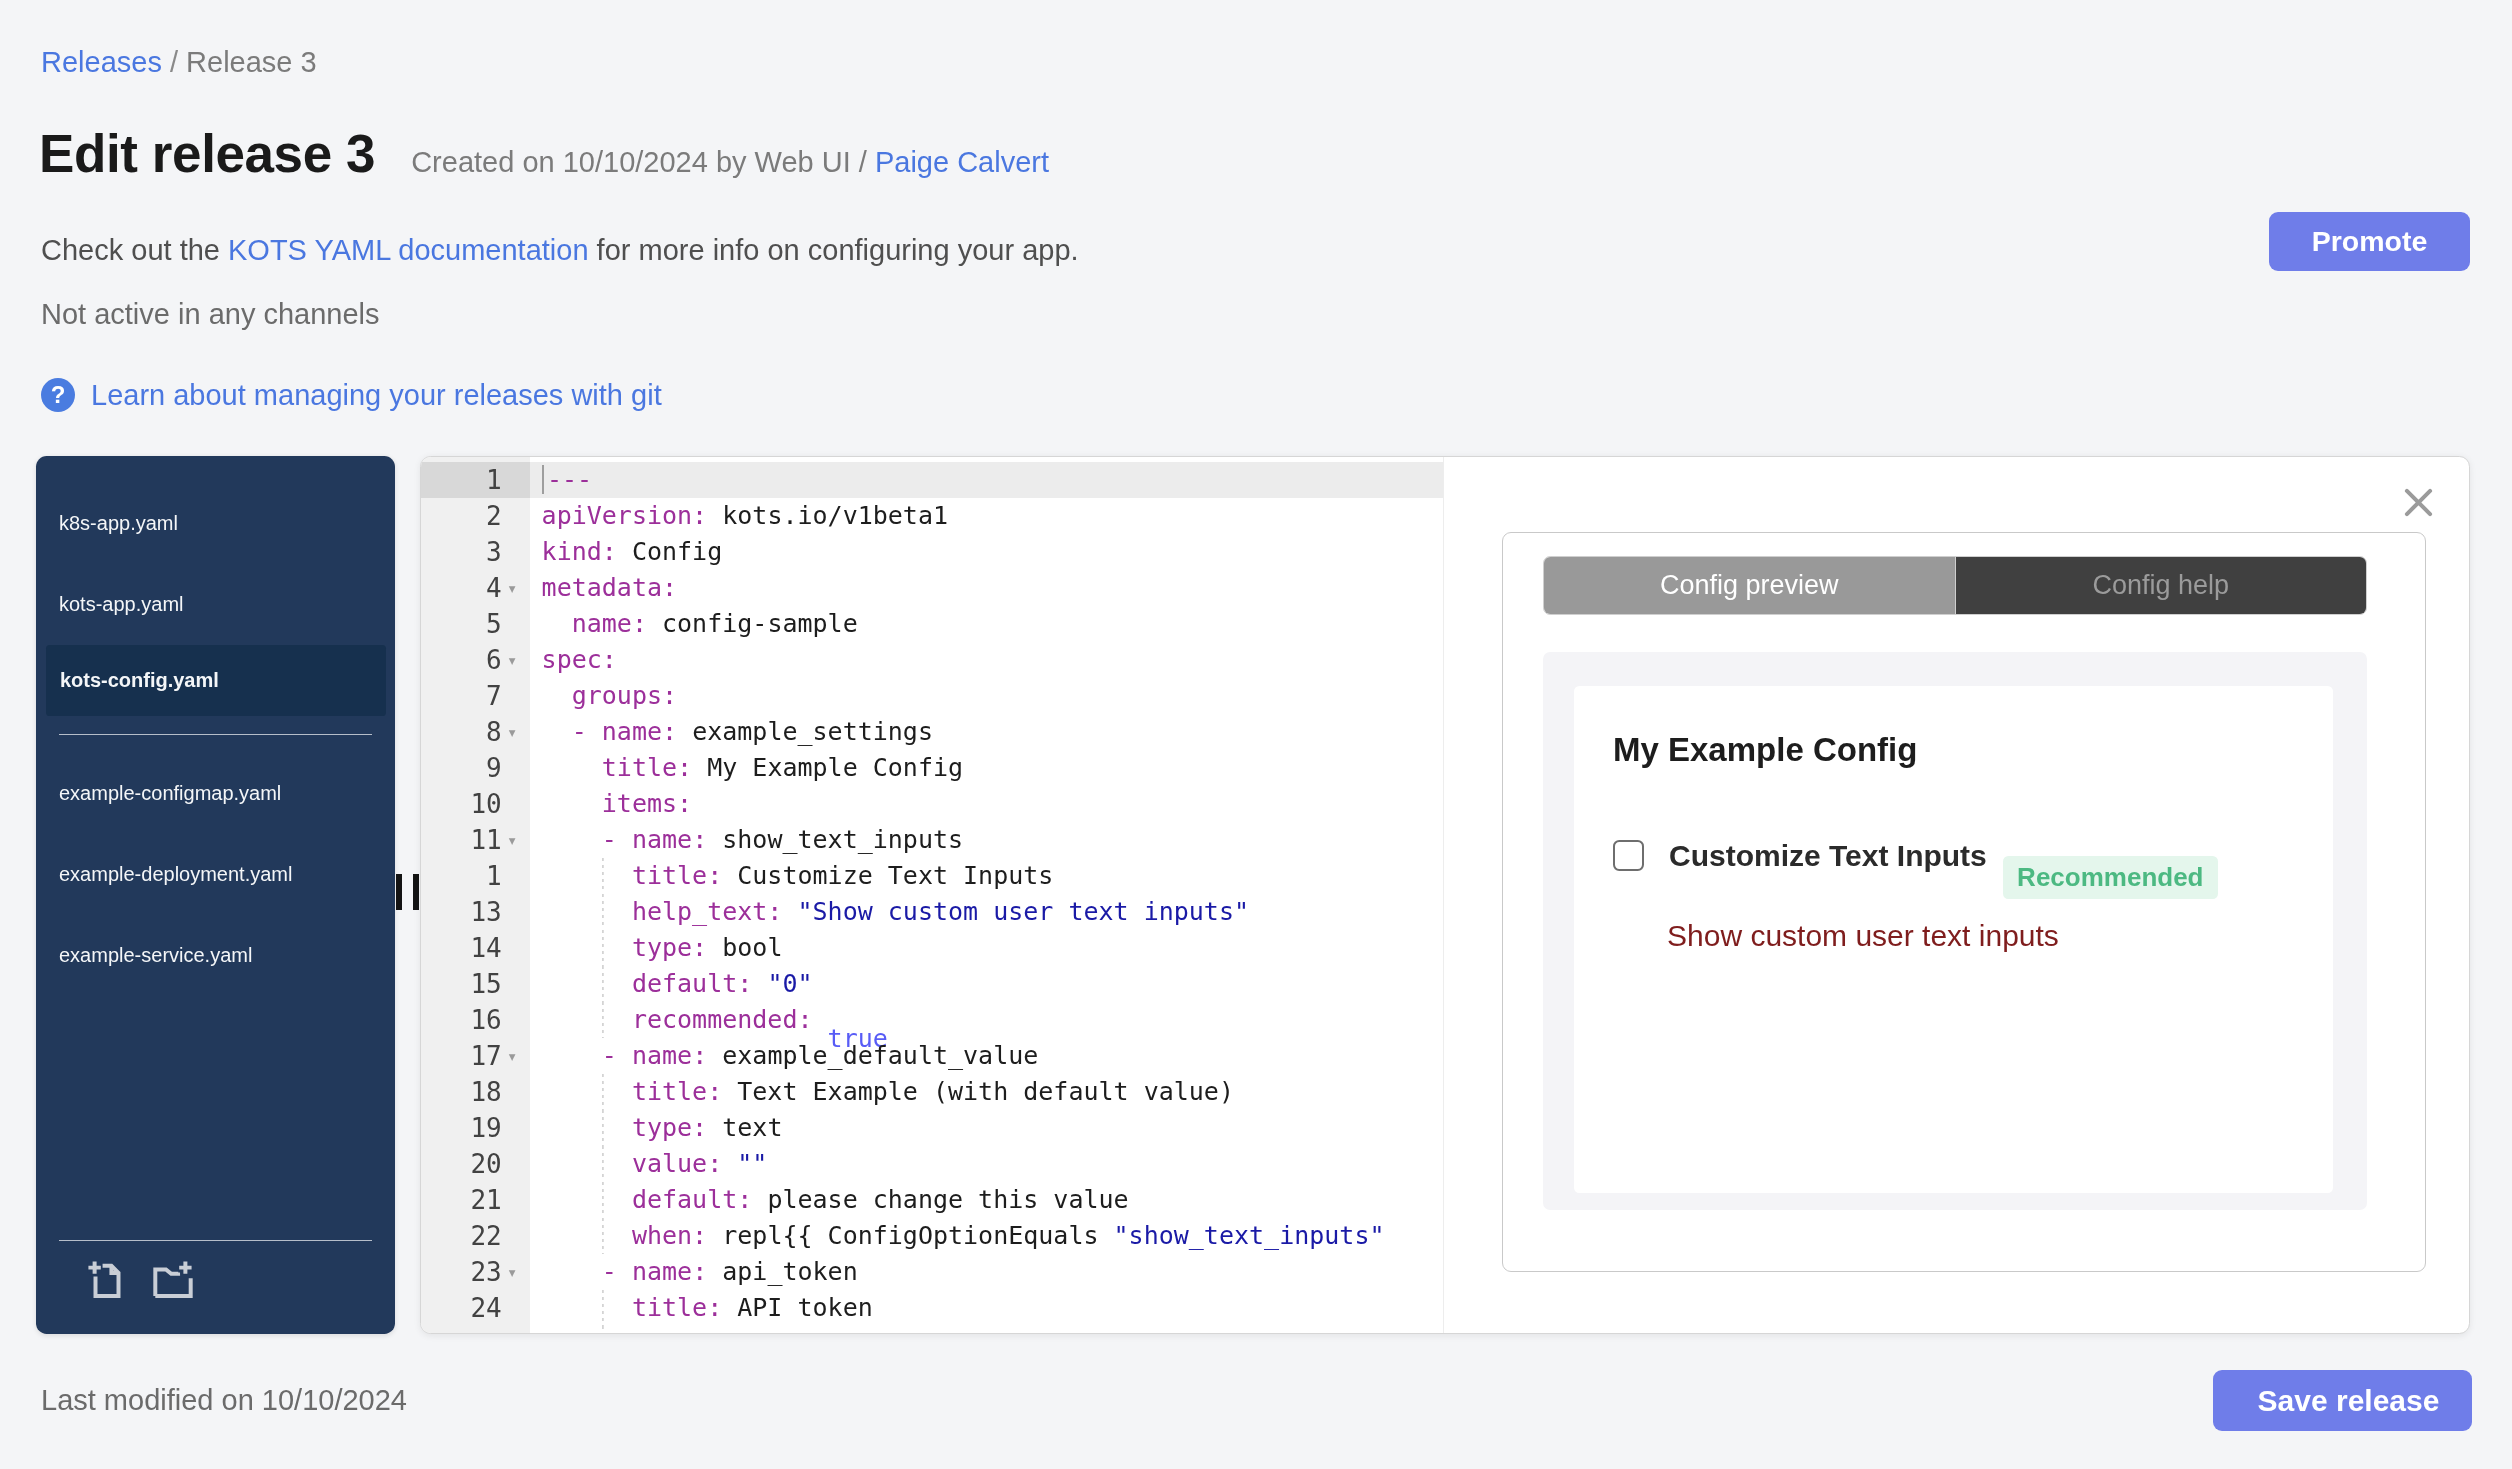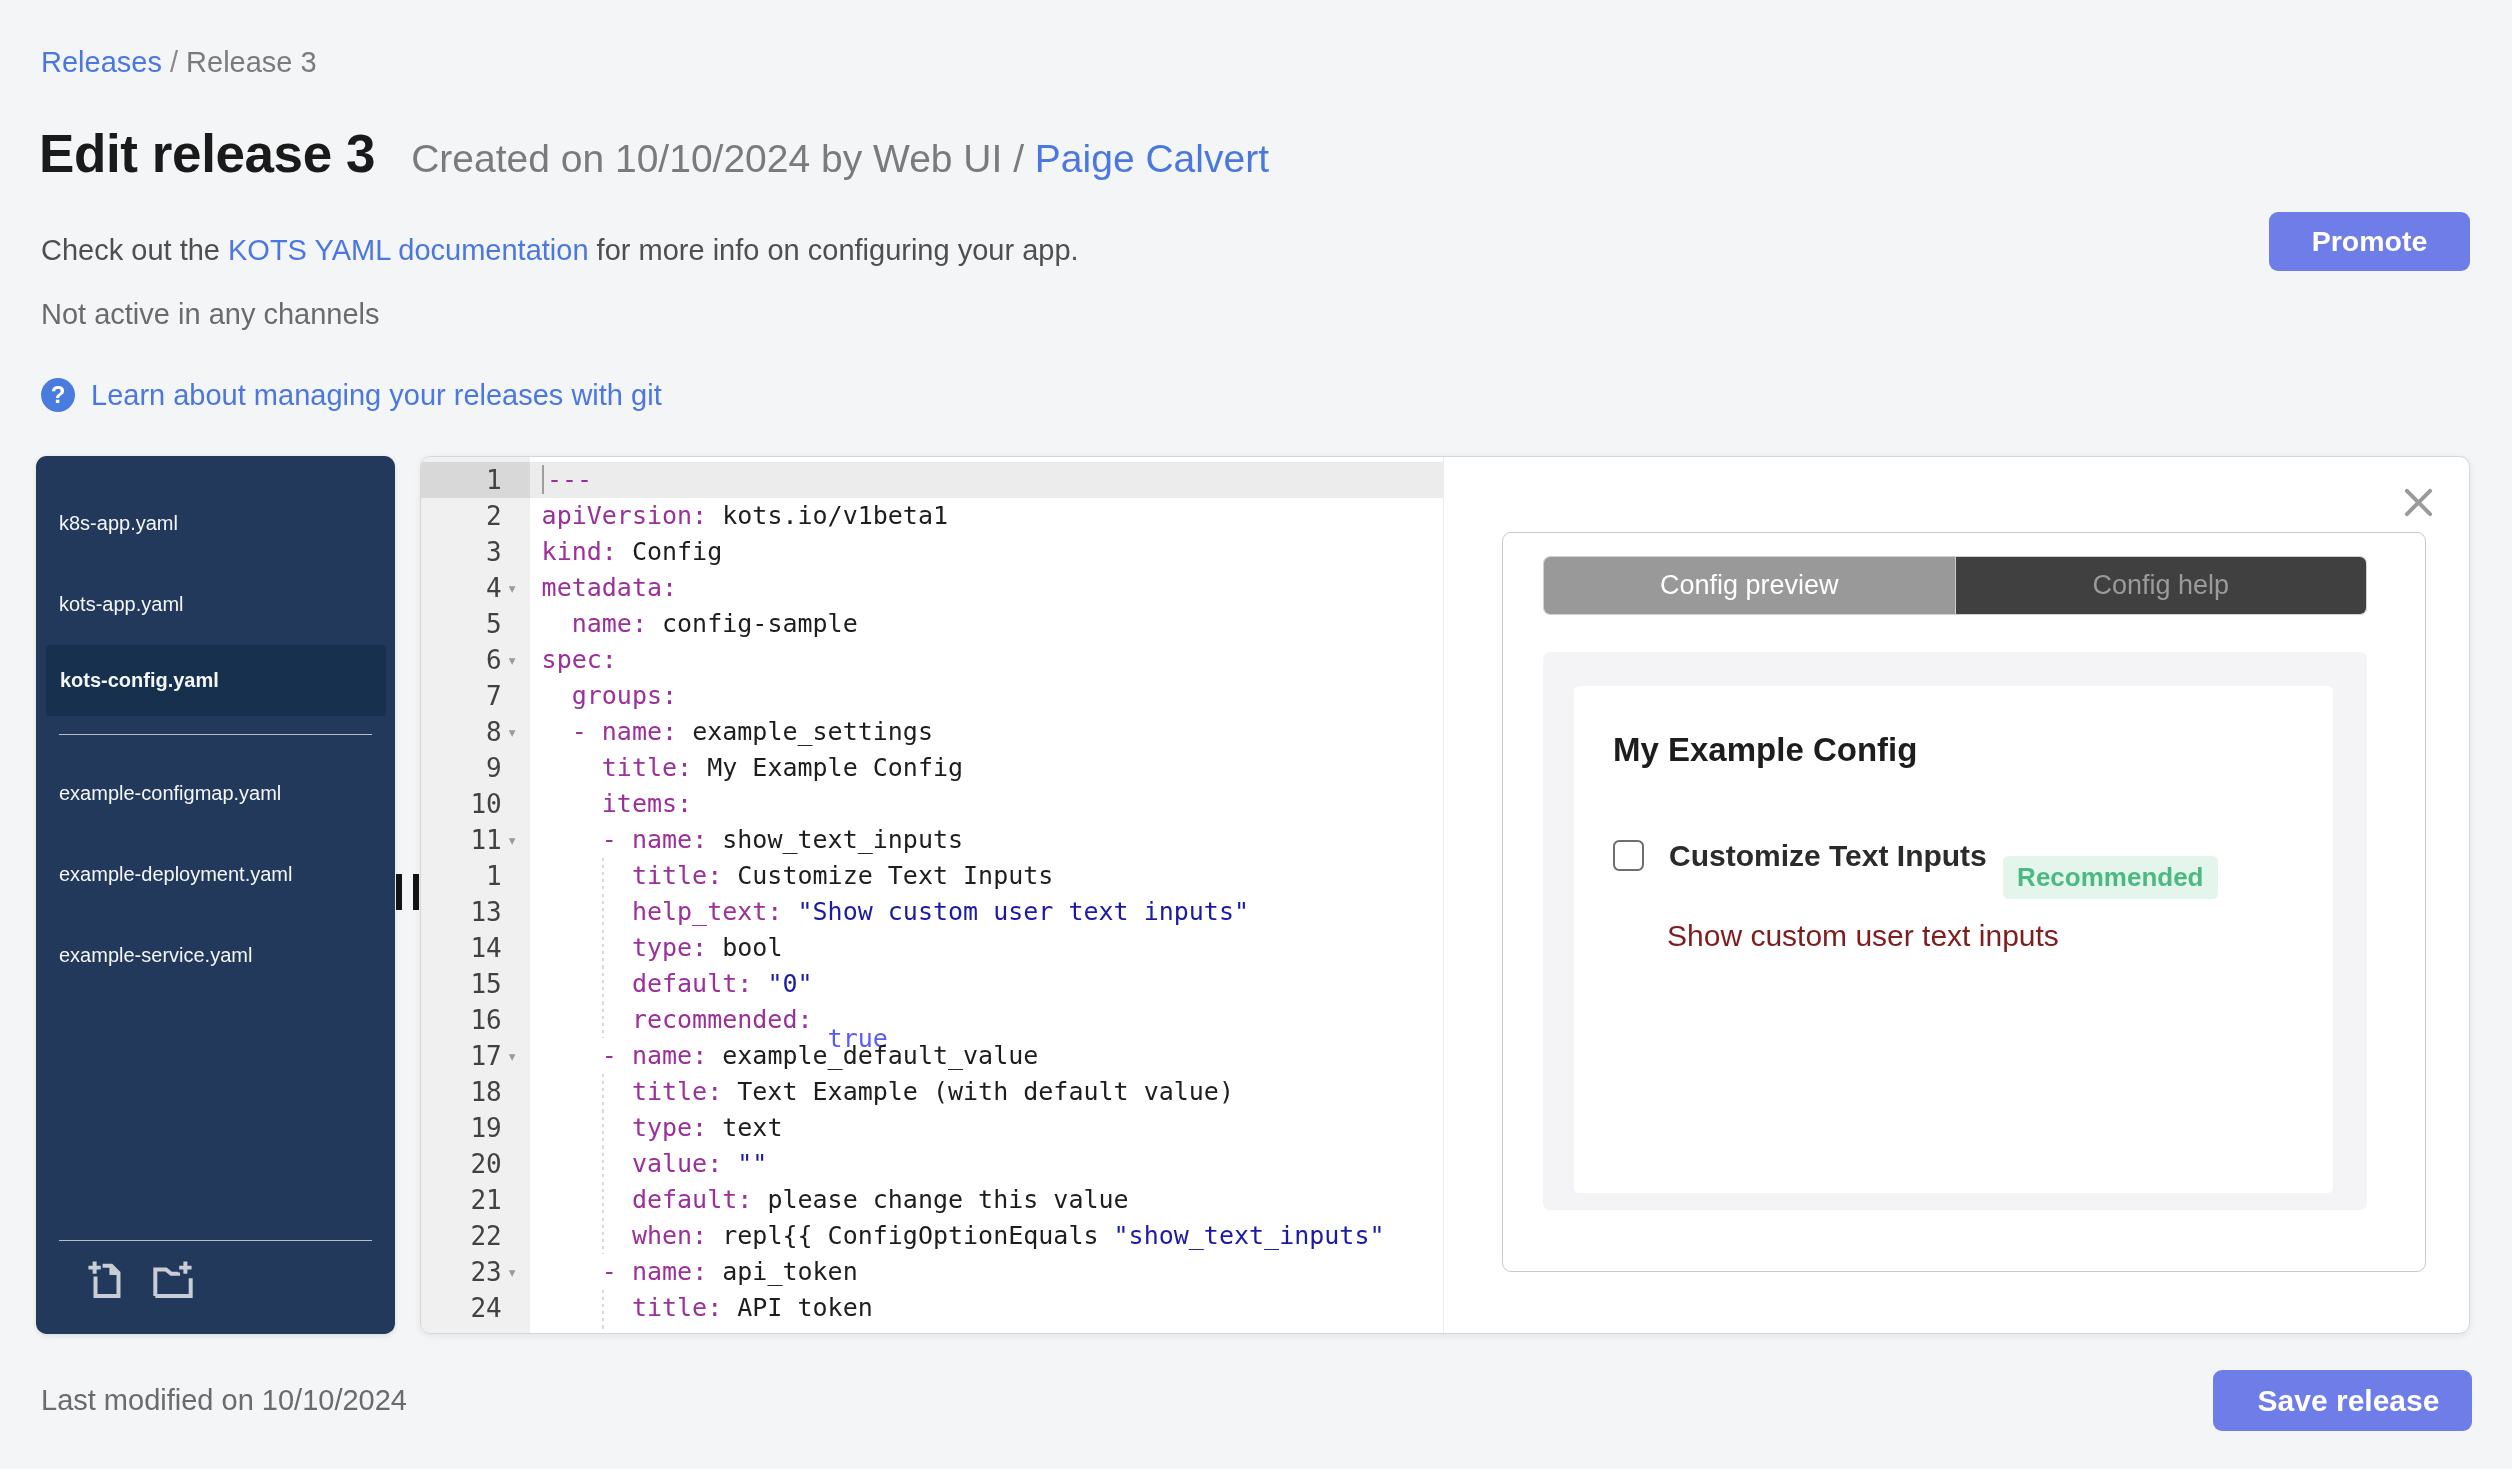--- a/index.html
+++ b/index.html
@@ -7,21 +7,21 @@
         font-family:"Liberation Sans",sans-serif;}
   .abs{position:absolute;}
 
   
   .breadcrumb{left:41px;top:46px;font-size:29px;}
   .bc-link{color:#4a77e0;cursor:pointer;}
   .bc-sep{color:#8a8a8a;}
   .bc-cur{color:#7b7b7b;}
   .title-row{left:39px;top:123px;display:flex;align-items:baseline;gap:36px;}
   .page-title{font-size:53px;font-weight:700;color:#1a1a1a;letter-spacing:-0.4px;margin:0;}
-  .created{font-size:39px;color:#7b7b7b;}
+  .created{font-size:29px;color:#7b7b7b;}
   .created a{color:#4a77e0;text-decoration:none;}
   .doc-row{left:41px;top:234px;font-size:29px;color:#4f4f4f;}
   .doc-link{color:#4a77e0;}
   .channel-status{left:41px;top:298px;font-size:29px;color:#6b6b6b;}
   .git-row{left:41px;top:378px;display:flex;align-items:center;gap:16px;}
   .q-icon{width:34px;height:34px;border-radius:50%;background:#4a7ce0;color:#fff;
           font-size:24px;font-weight:700;display:flex;align-items:center;justify-content:center;}
   .git-link{font-size:29px;color:#4a77e0;}
 
   .btn{display:flex;align-items:center;justify-content:center;color:#fff;font-weight:700;

